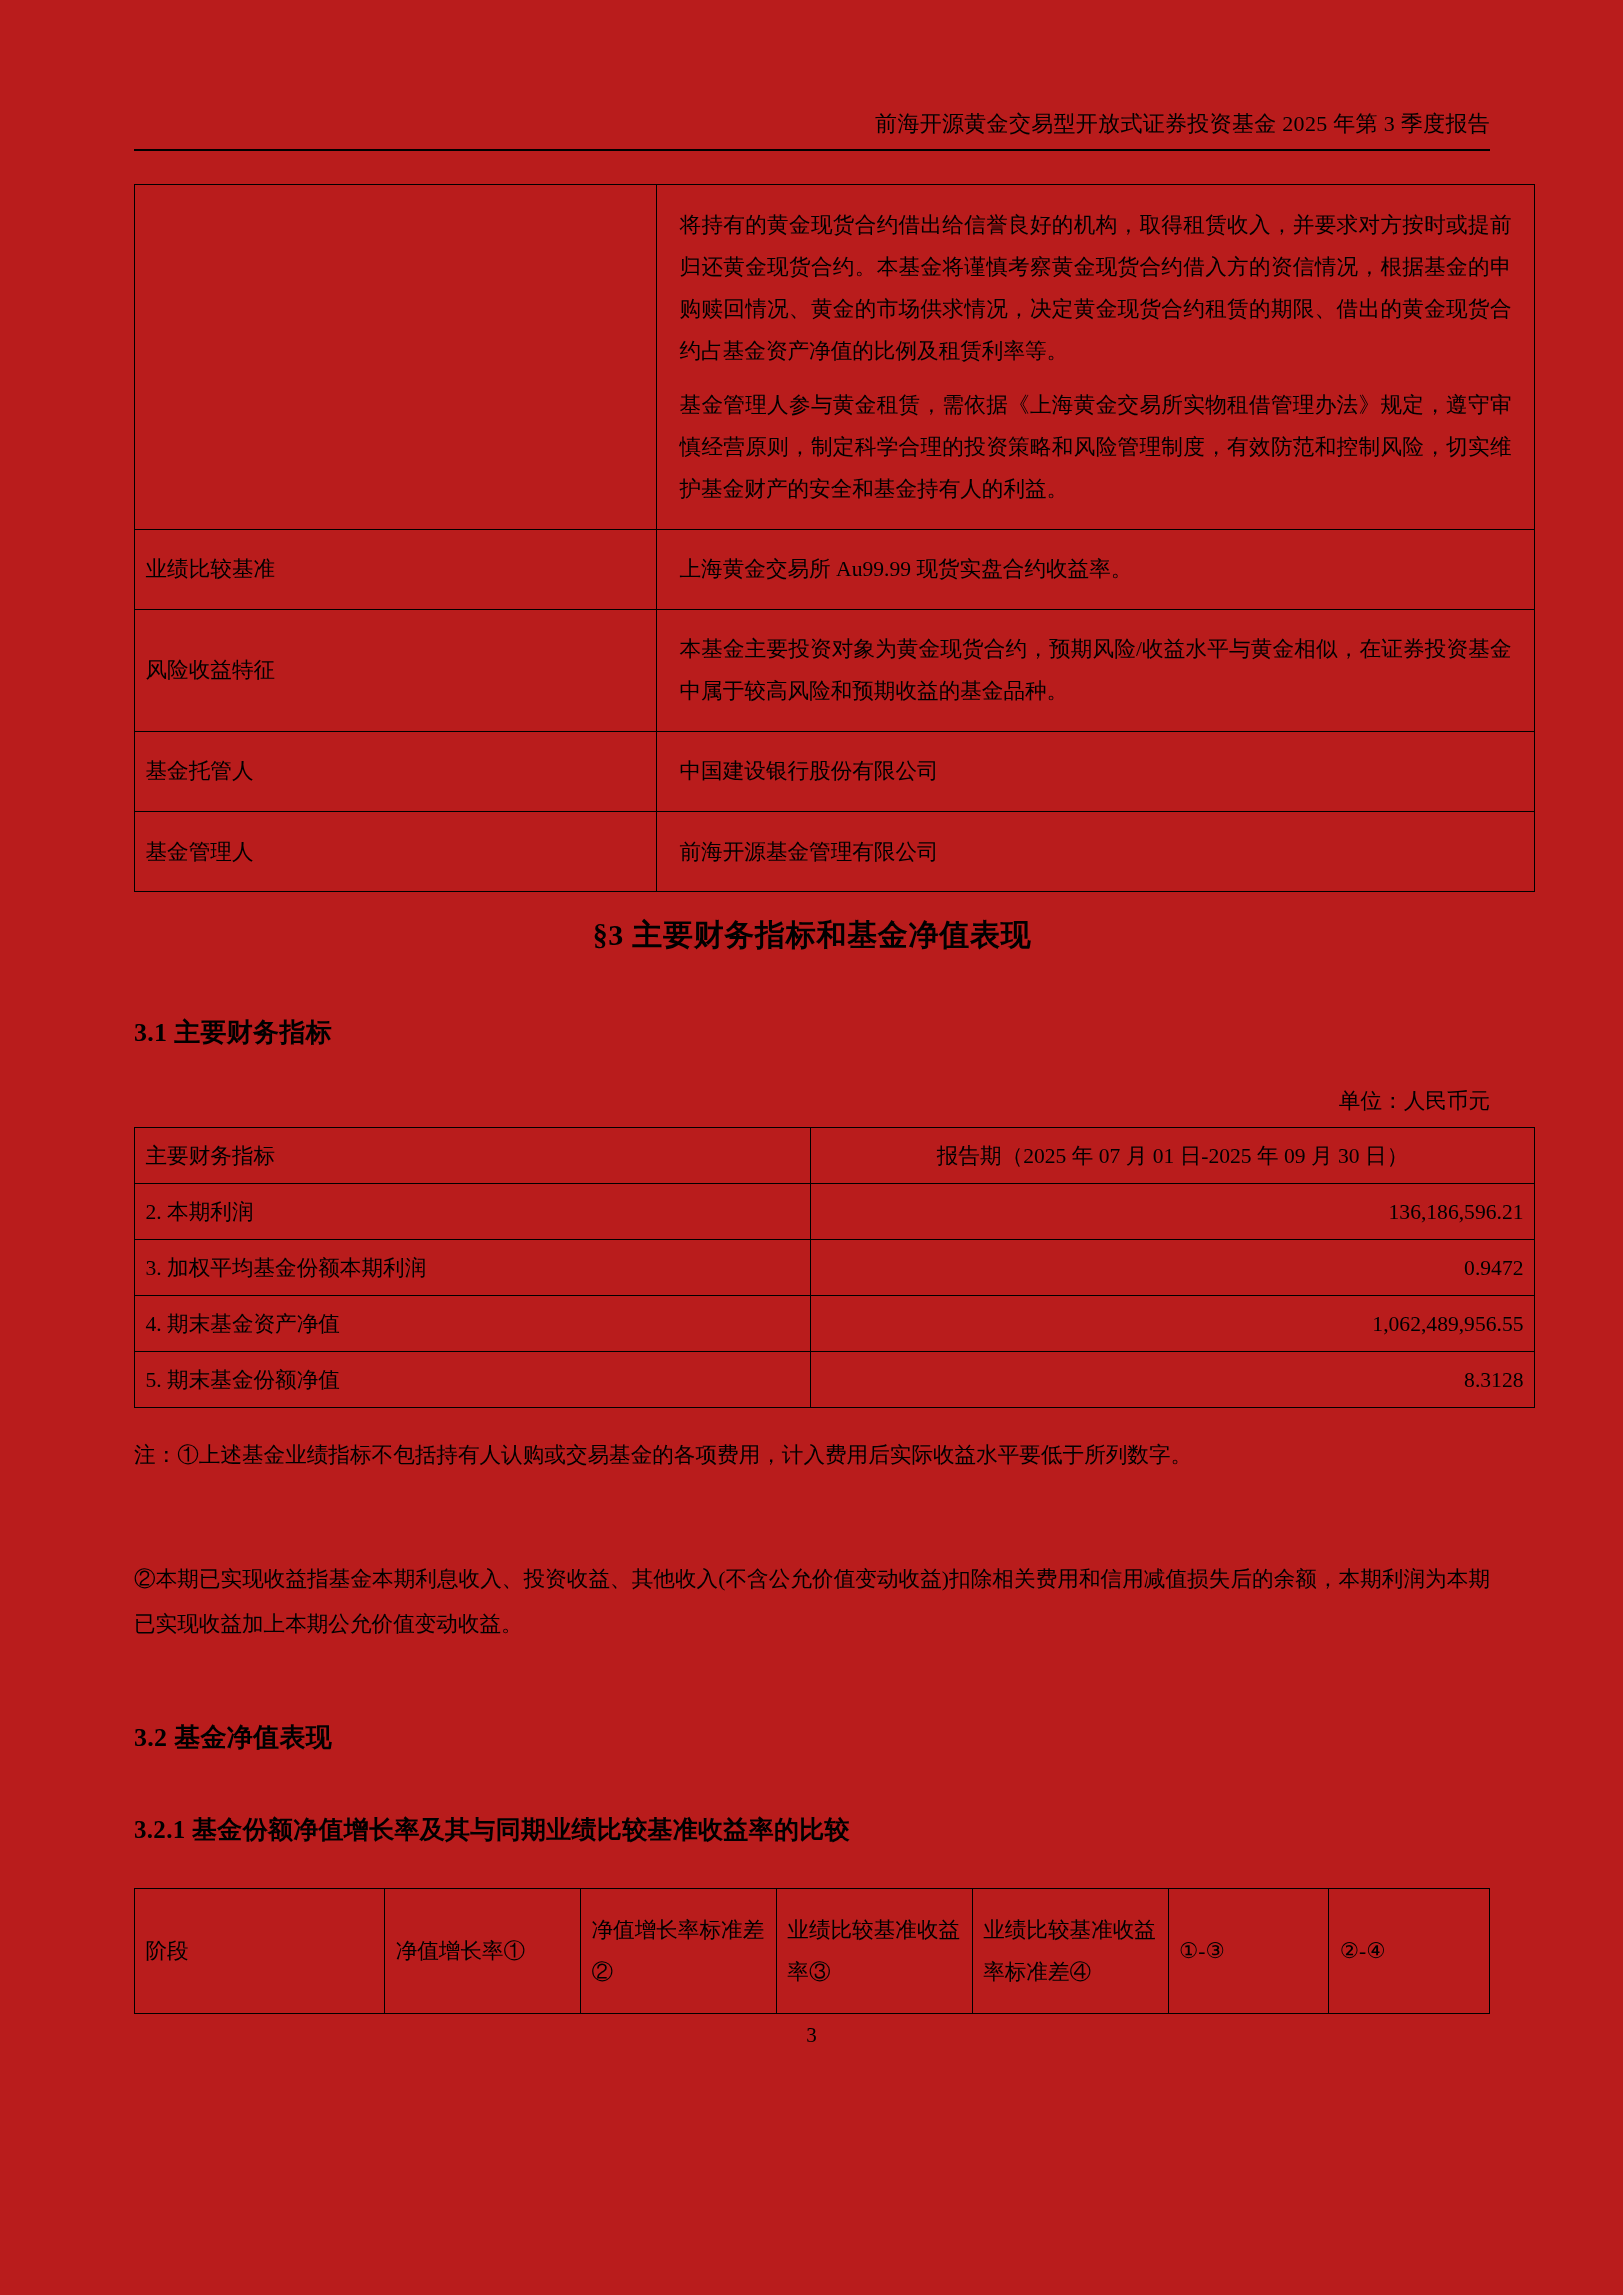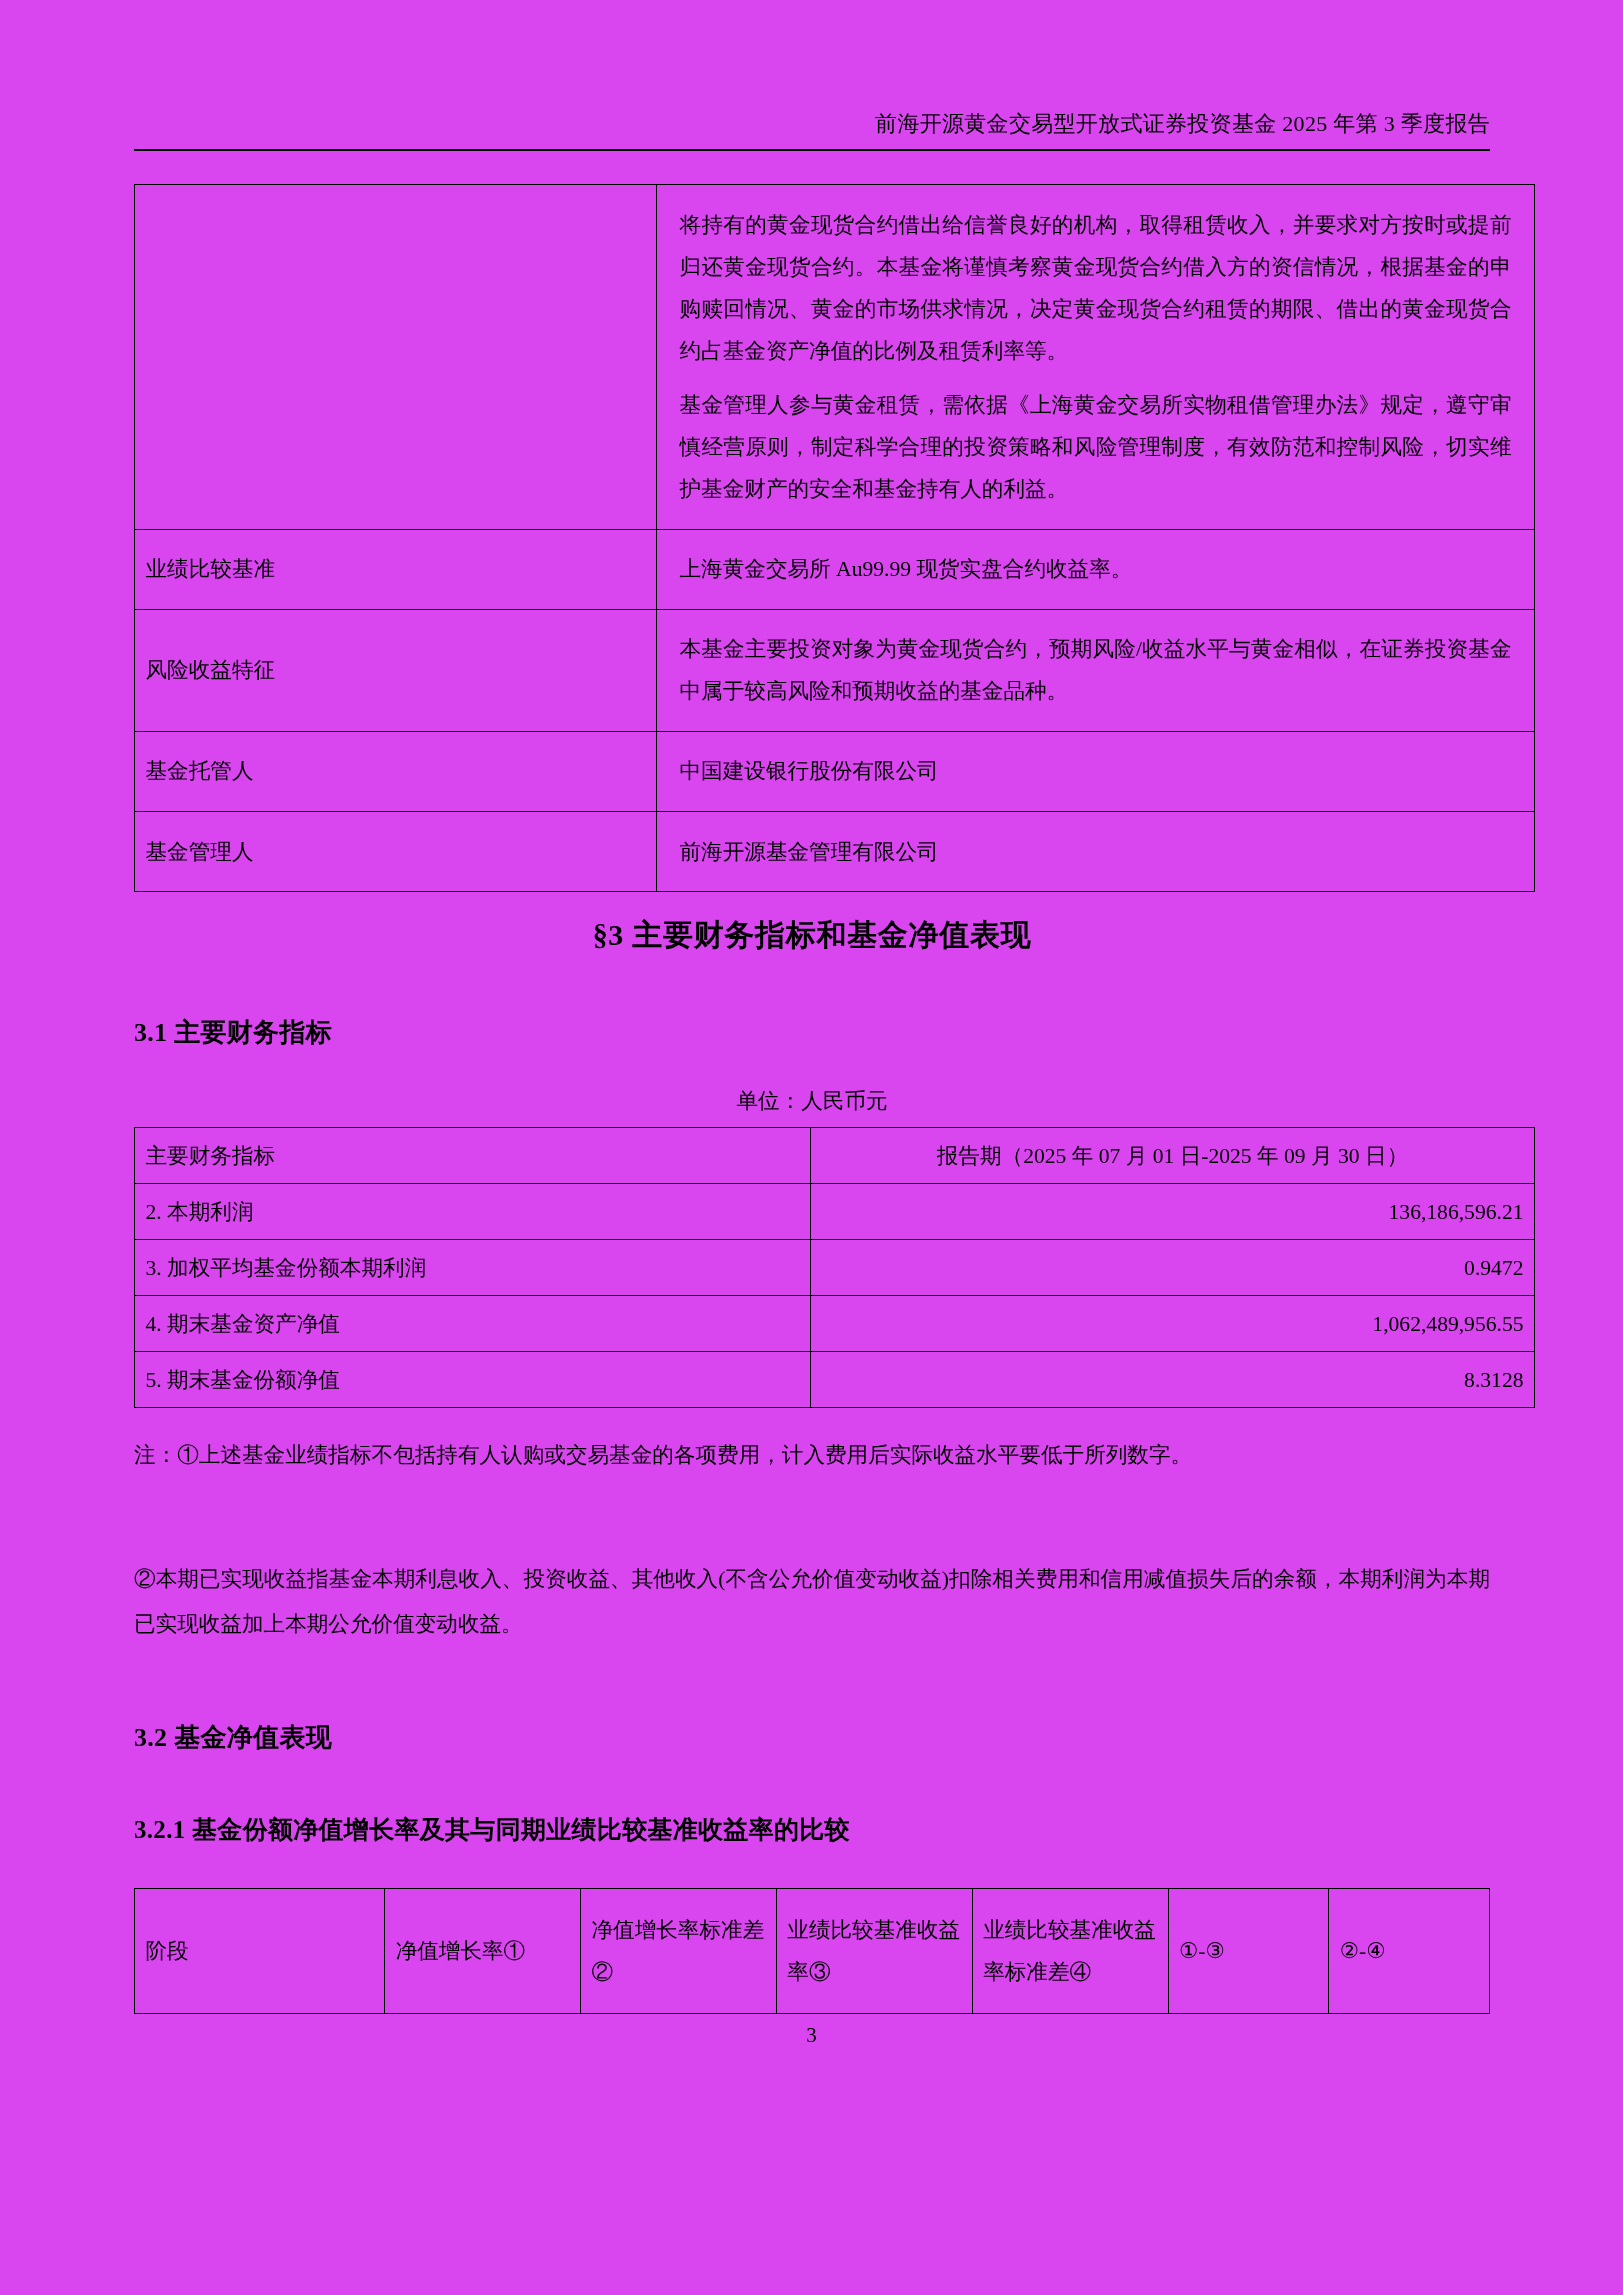--- a/index.html
+++ b/index.html
@@ -8,21 +8,21 @@
     background: #ffffff;
   }
   body {
     font-family: "Liberation Serif", "DejaVu Serif", serif;
     color: #000000;
   }
   .page {
     position: relative;
     width: 1623px;
     height: 2295px;
-    background: #d946ef;
+    background: #b91c1c;
     box-sizing: border-box;
     padding: 15px;
     overflow: hidden;
   }
 
   
   .doc-header {
     position: absolute;
     left: 134px;
     top: 111px;
@@ -87,21 +87,21 @@
     left: 134px;
     font-size: 25px;
     font-weight: bold;
     letter-spacing: 0.3px;
   }
 
   .unit-line {
     position: absolute;
     left: 134px;
     width: 1356px;
-    text-align: center;
+    text-align: right;
     font-size: 21.6px;
   }
 
   
   .tbl-fin { position: absolute; left: 134px; top: 1127px; }
   .tbl-fin td { padding: 11.8px 11.8px; line-height: 1.5; }
   .tbl-fin .c-name  { width: 654px; text-align: left; }
   .tbl-fin .c-val   { width: 702px; text-align: right; }
 
   .note {

